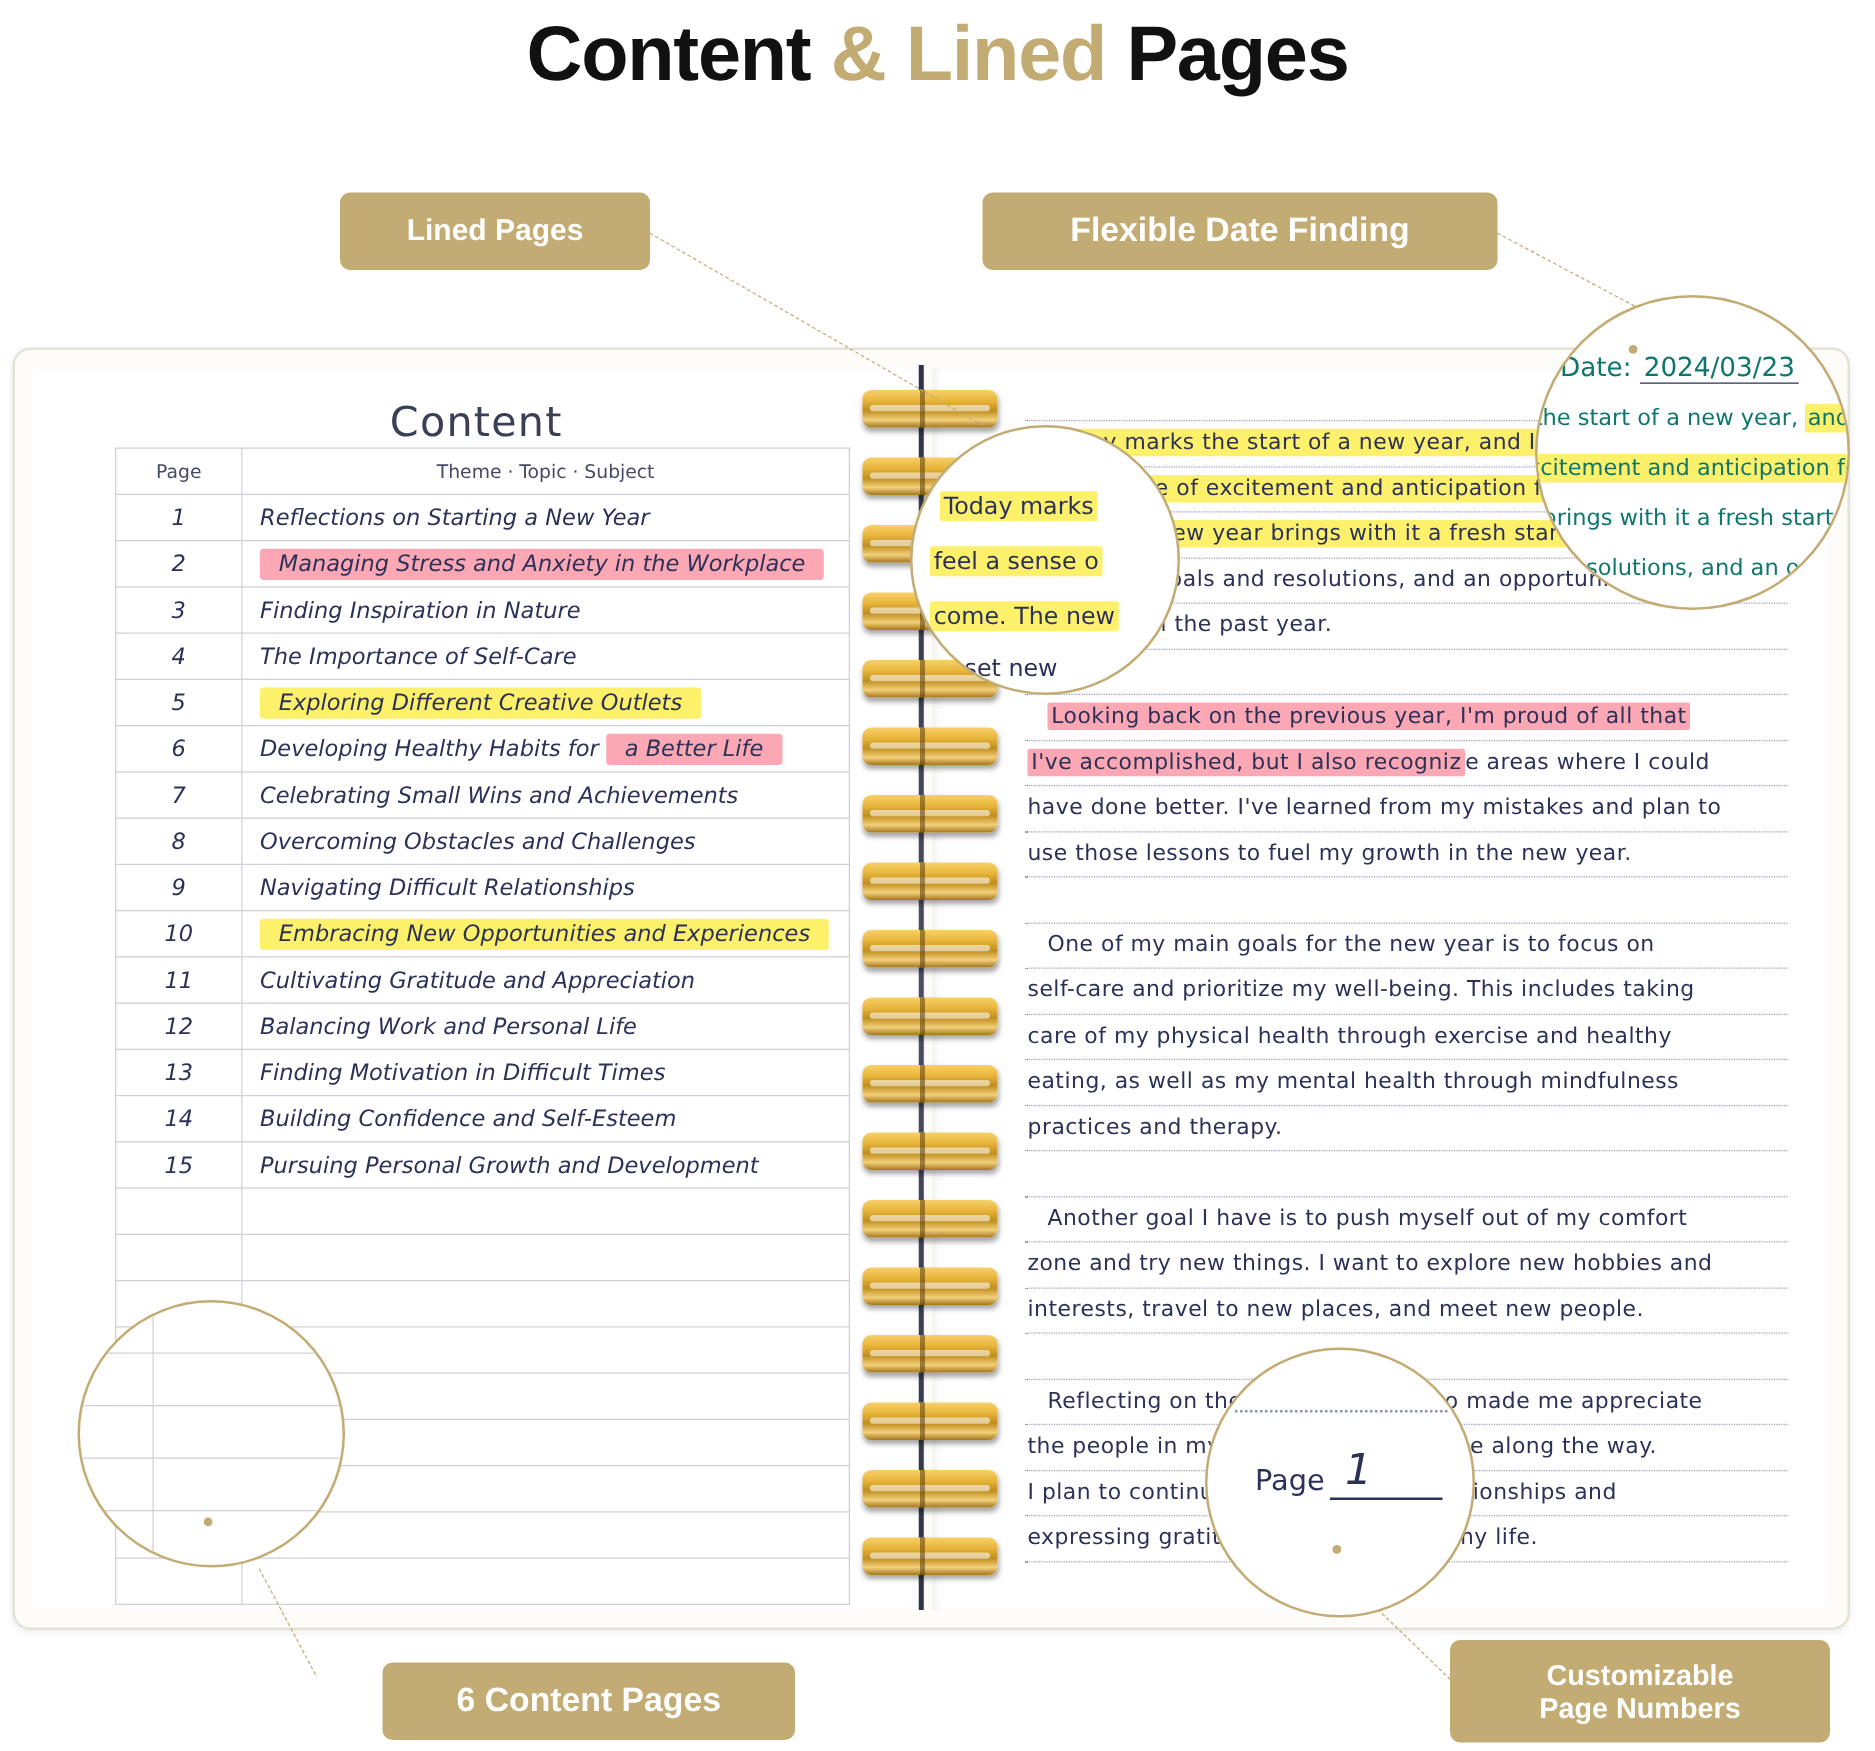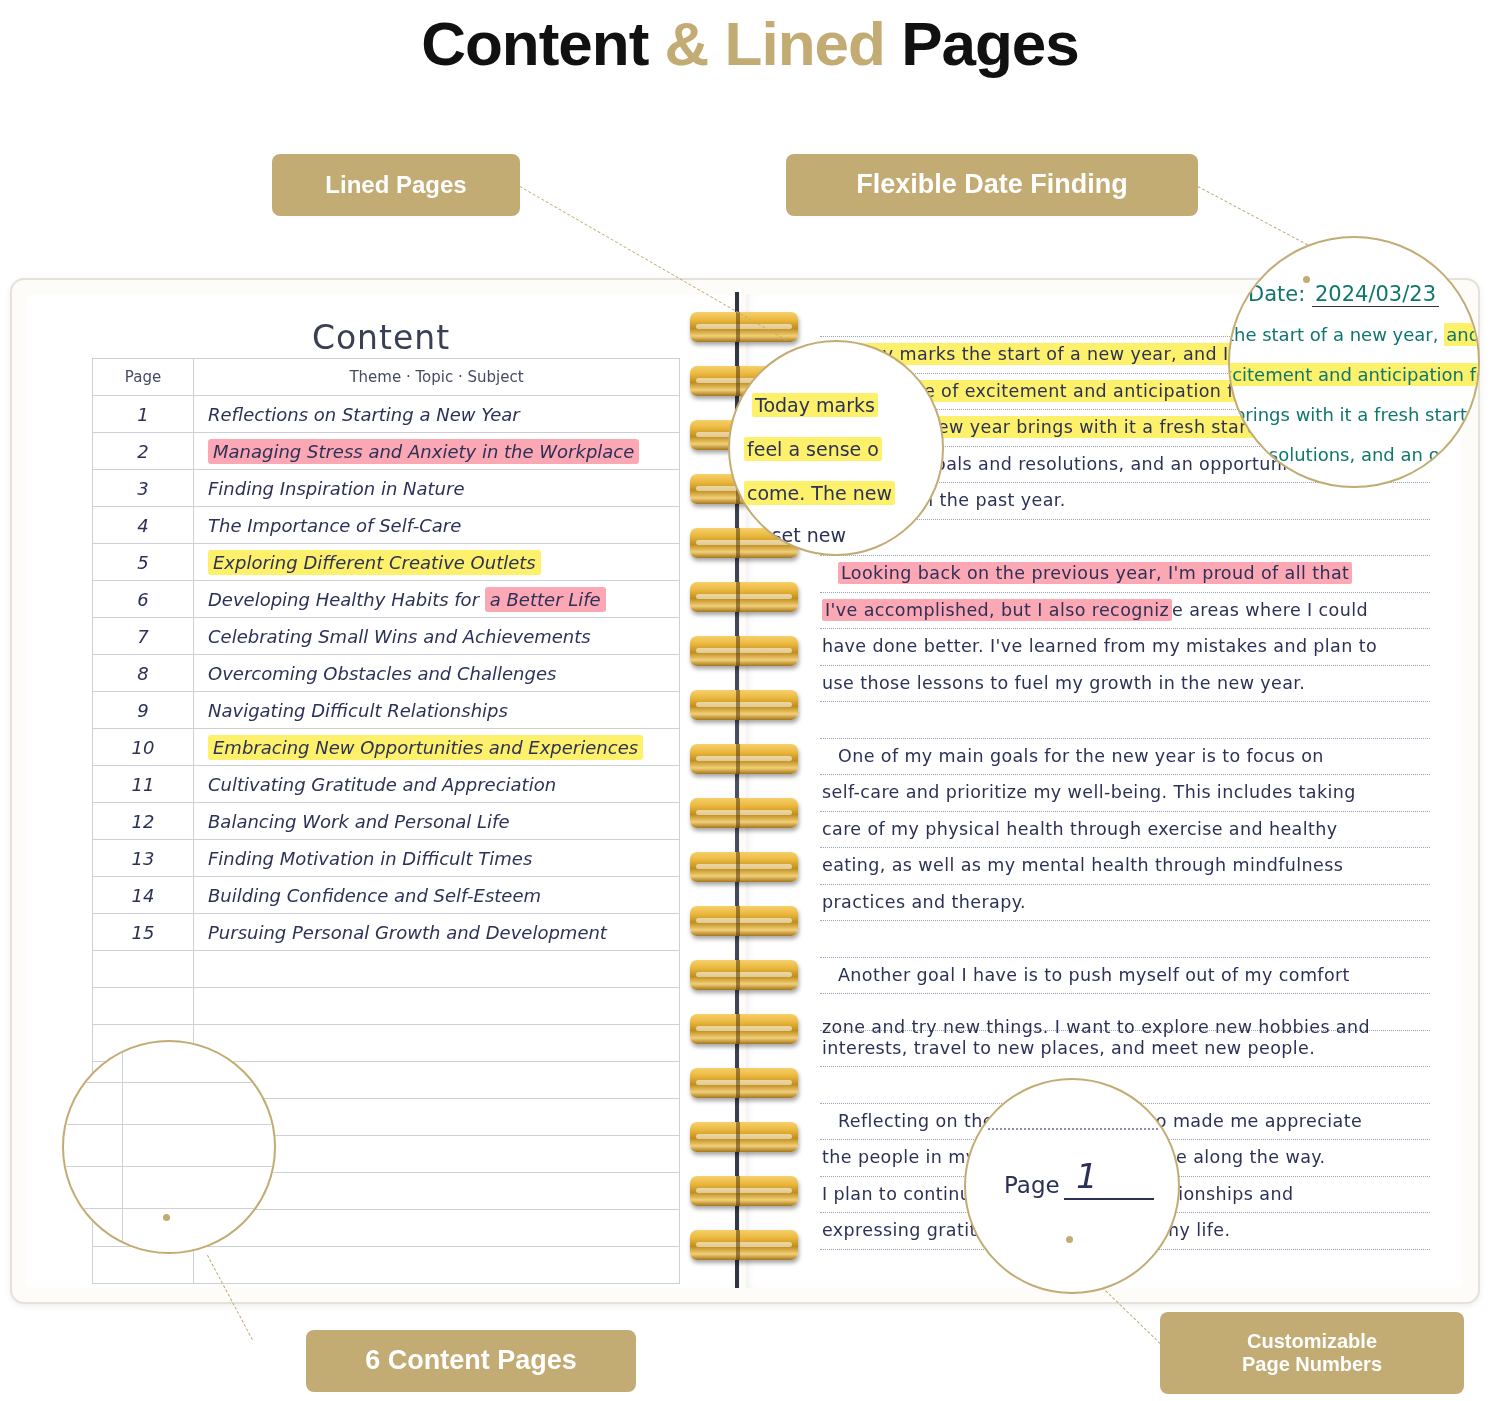--- a/index.html
+++ b/index.html
@@ -26,21 +26,21 @@
     color:#fff;
     font-weight:bold;
     border-radius:8px;
     display:flex;align-items:center;justify-content:center;
     text-align:center;
     line-height:1.15;
   }
   #pill-lined{left:272px;top:154px;width:248px;height:62px;font-size:24px;}
   #pill-date{left:786px;top:154px;width:412px;height:62px;font-size:27px;}
   #pill-content{left:306px;top:1330px;width:330px;height:62px;font-size:27px;}
-  #pill-pagenum{left:1160px;top:1312px;width:292px;height:82px;font-size:20px;padding:0 6px;}
+  #pill-pagenum{left:1160px;top:1312px;width:292px;height:82px;font-size:23px;padding:0 6px;}
 
   
   .notebook{
     position:absolute;left:10px;top:278px;width:1466px;height:1022px;
     background:#fdfcf9;
     border:2px solid #e6e2d8;
     border-radius:14px;
     box-shadow:0 2px 6px rgba(0,0,0,.07);
     overflow:hidden;
   }
@@ -89,21 +89,21 @@
     font-weight:normal;
   }
   table.toc th{font-size:15px;color:#444a63;}
   table.toc th.c-page{width:98px;}
   table.toc td.c-page{
     width:98px;text-align:center;font-size:18px;font-style:italic;
   }
   table.toc td.c-topic{
     padding-left:14px;font-size:18px;font-style:italic;white-space:nowrap;
   }
-  .hl{padding:2px 5px;border-radius:3px;text-align:center;}
+  .hl{padding:2px 15px;border-radius:3px;text-align:center;}
   .hl-pink{background:#fba7b4;}
   .hl-yellow{background:#fdf06a;}
 
   
   .lens{
     position:absolute;
     border:2px solid #c3ab74;
     border-radius:50%;
     background:#fff;
     overflow:hidden;
@@ -365,21 +365,21 @@
       <div class="hand" style="top: 271px; left: 96px;"><span style="background: rgb(251, 167, 180); padding: 1px 3px; border-radius: 2px;">Looking back on the previous year, I'm proud of all that</span></div>
       <div class="hand" style="top: 307.5px; left: 80px;"><span style="background: rgb(251, 167, 180); padding: 1px 3px; border-radius: 2px;">I've accomplished, but I also recogniz</span><span>e areas where I could</span></div>
       <div class="hand" style="top: 344px; left: 80px;">have done better. I've learned from my mistakes and plan to</div>
       <div class="hand" style="top: 380.5px; left: 80px;">use those lessons to fuel my growth in the new year.</div>
       <div class="hand" style="top: 453.5px; left: 96px;">One of my main goals for the new year is to focus on</div>
       <div class="hand" style="top: 490px; left: 80px;">self-care and prioritize my well-being. This includes taking</div>
       <div class="hand" style="top: 526.5px; left: 80px;">care of my physical health through exercise and healthy</div>
       <div class="hand" style="top: 563px; left: 80px;">eating, as well as my mental health through mindfulness</div>
       <div class="hand" style="top: 599.5px; left: 80px;">practices and therapy.</div>
       <div class="hand" style="top: 672.5px; left: 96px;">Another goal I have is to push myself out of my comfort</div>
-      <div class="hand" style="top: 709px; left: 80px; margin-top: 16px;">zone and try new things. I want to explore new hobbies and</div>
+      <div class="hand" style="top: 709px; left: 80px;">zone and try new things. I want to explore new hobbies and</div>
       <div class="hand" style="top: 745.5px; left: 80px;">interests, travel to new places, and meet new people.</div>
       <div class="hand" style="top: 818.5px; left: 96px;">Reflecting on the past year has also made me appreciate</div>
       <div class="hand" style="top: 855px; left: 80px;">the people in my life who supported me along the way.</div>
       <div class="hand" style="top: 891.5px; left: 80px;">I plan to continue nurturing these relationships and</div>
       <div class="hand" style="top: 928px; left: 80px;">expressing gratitude for everyone in my life.</div>
     </div>
 
 </div>
 
 <div class="lens" id="lens-today">

